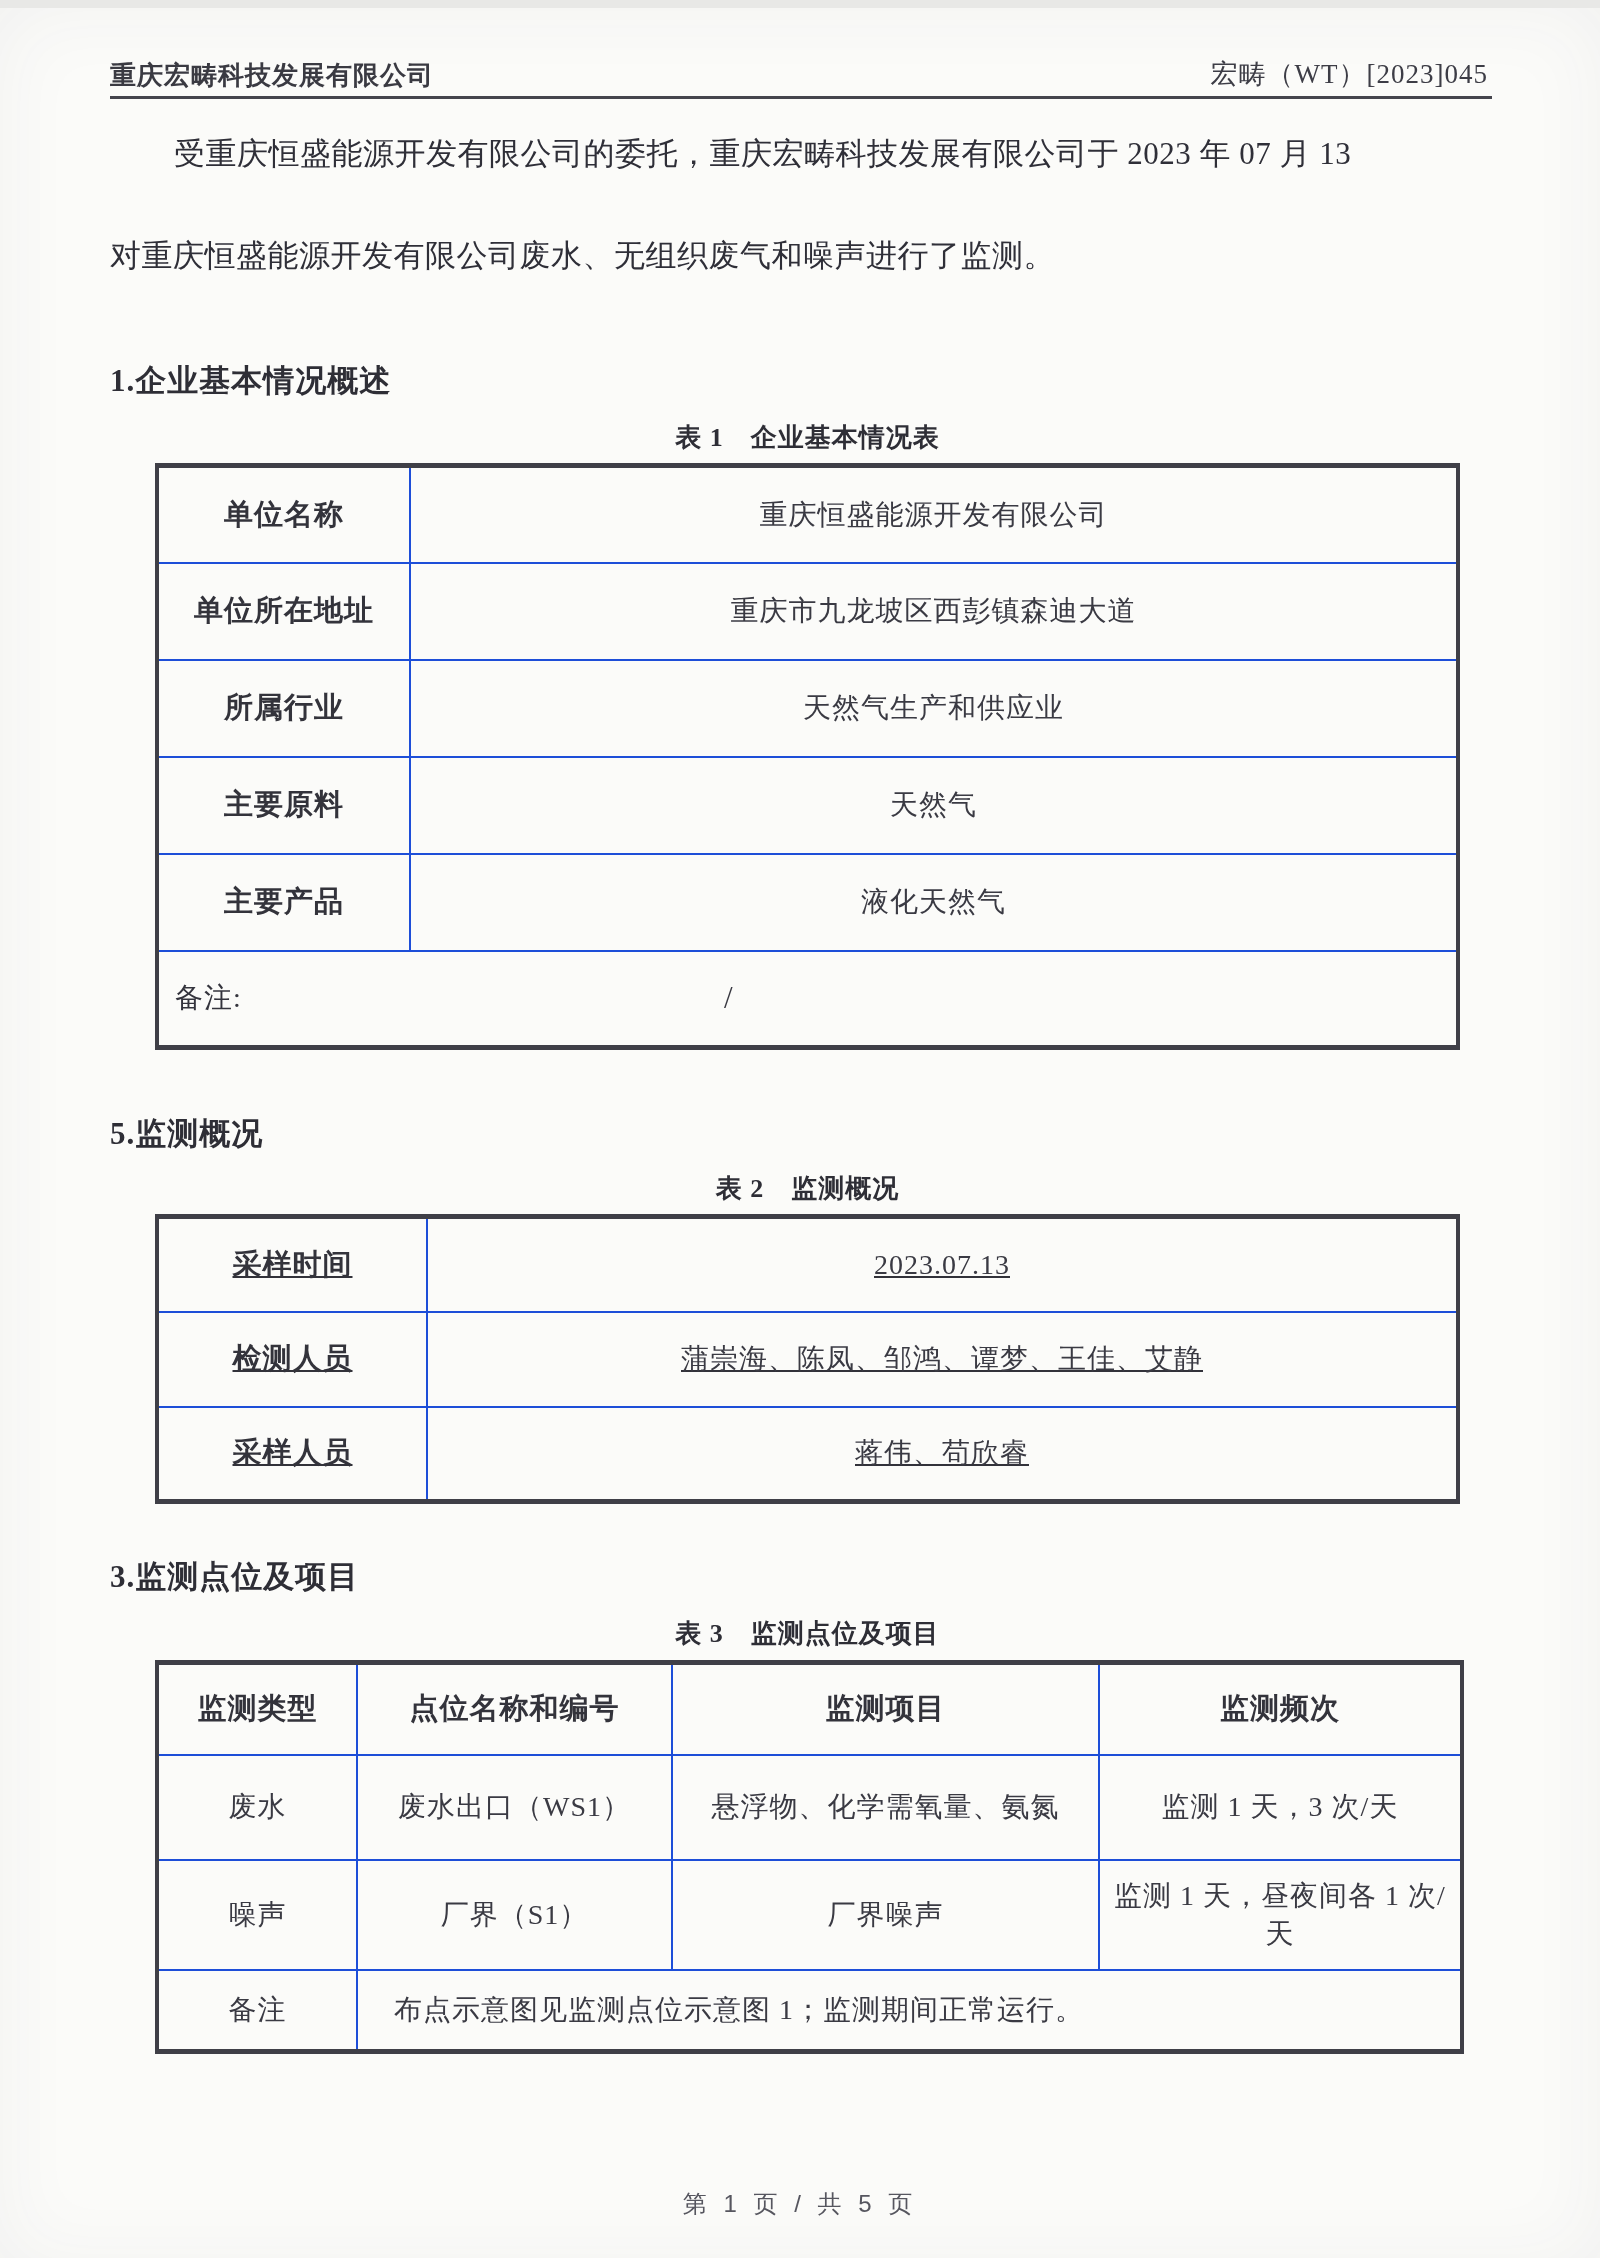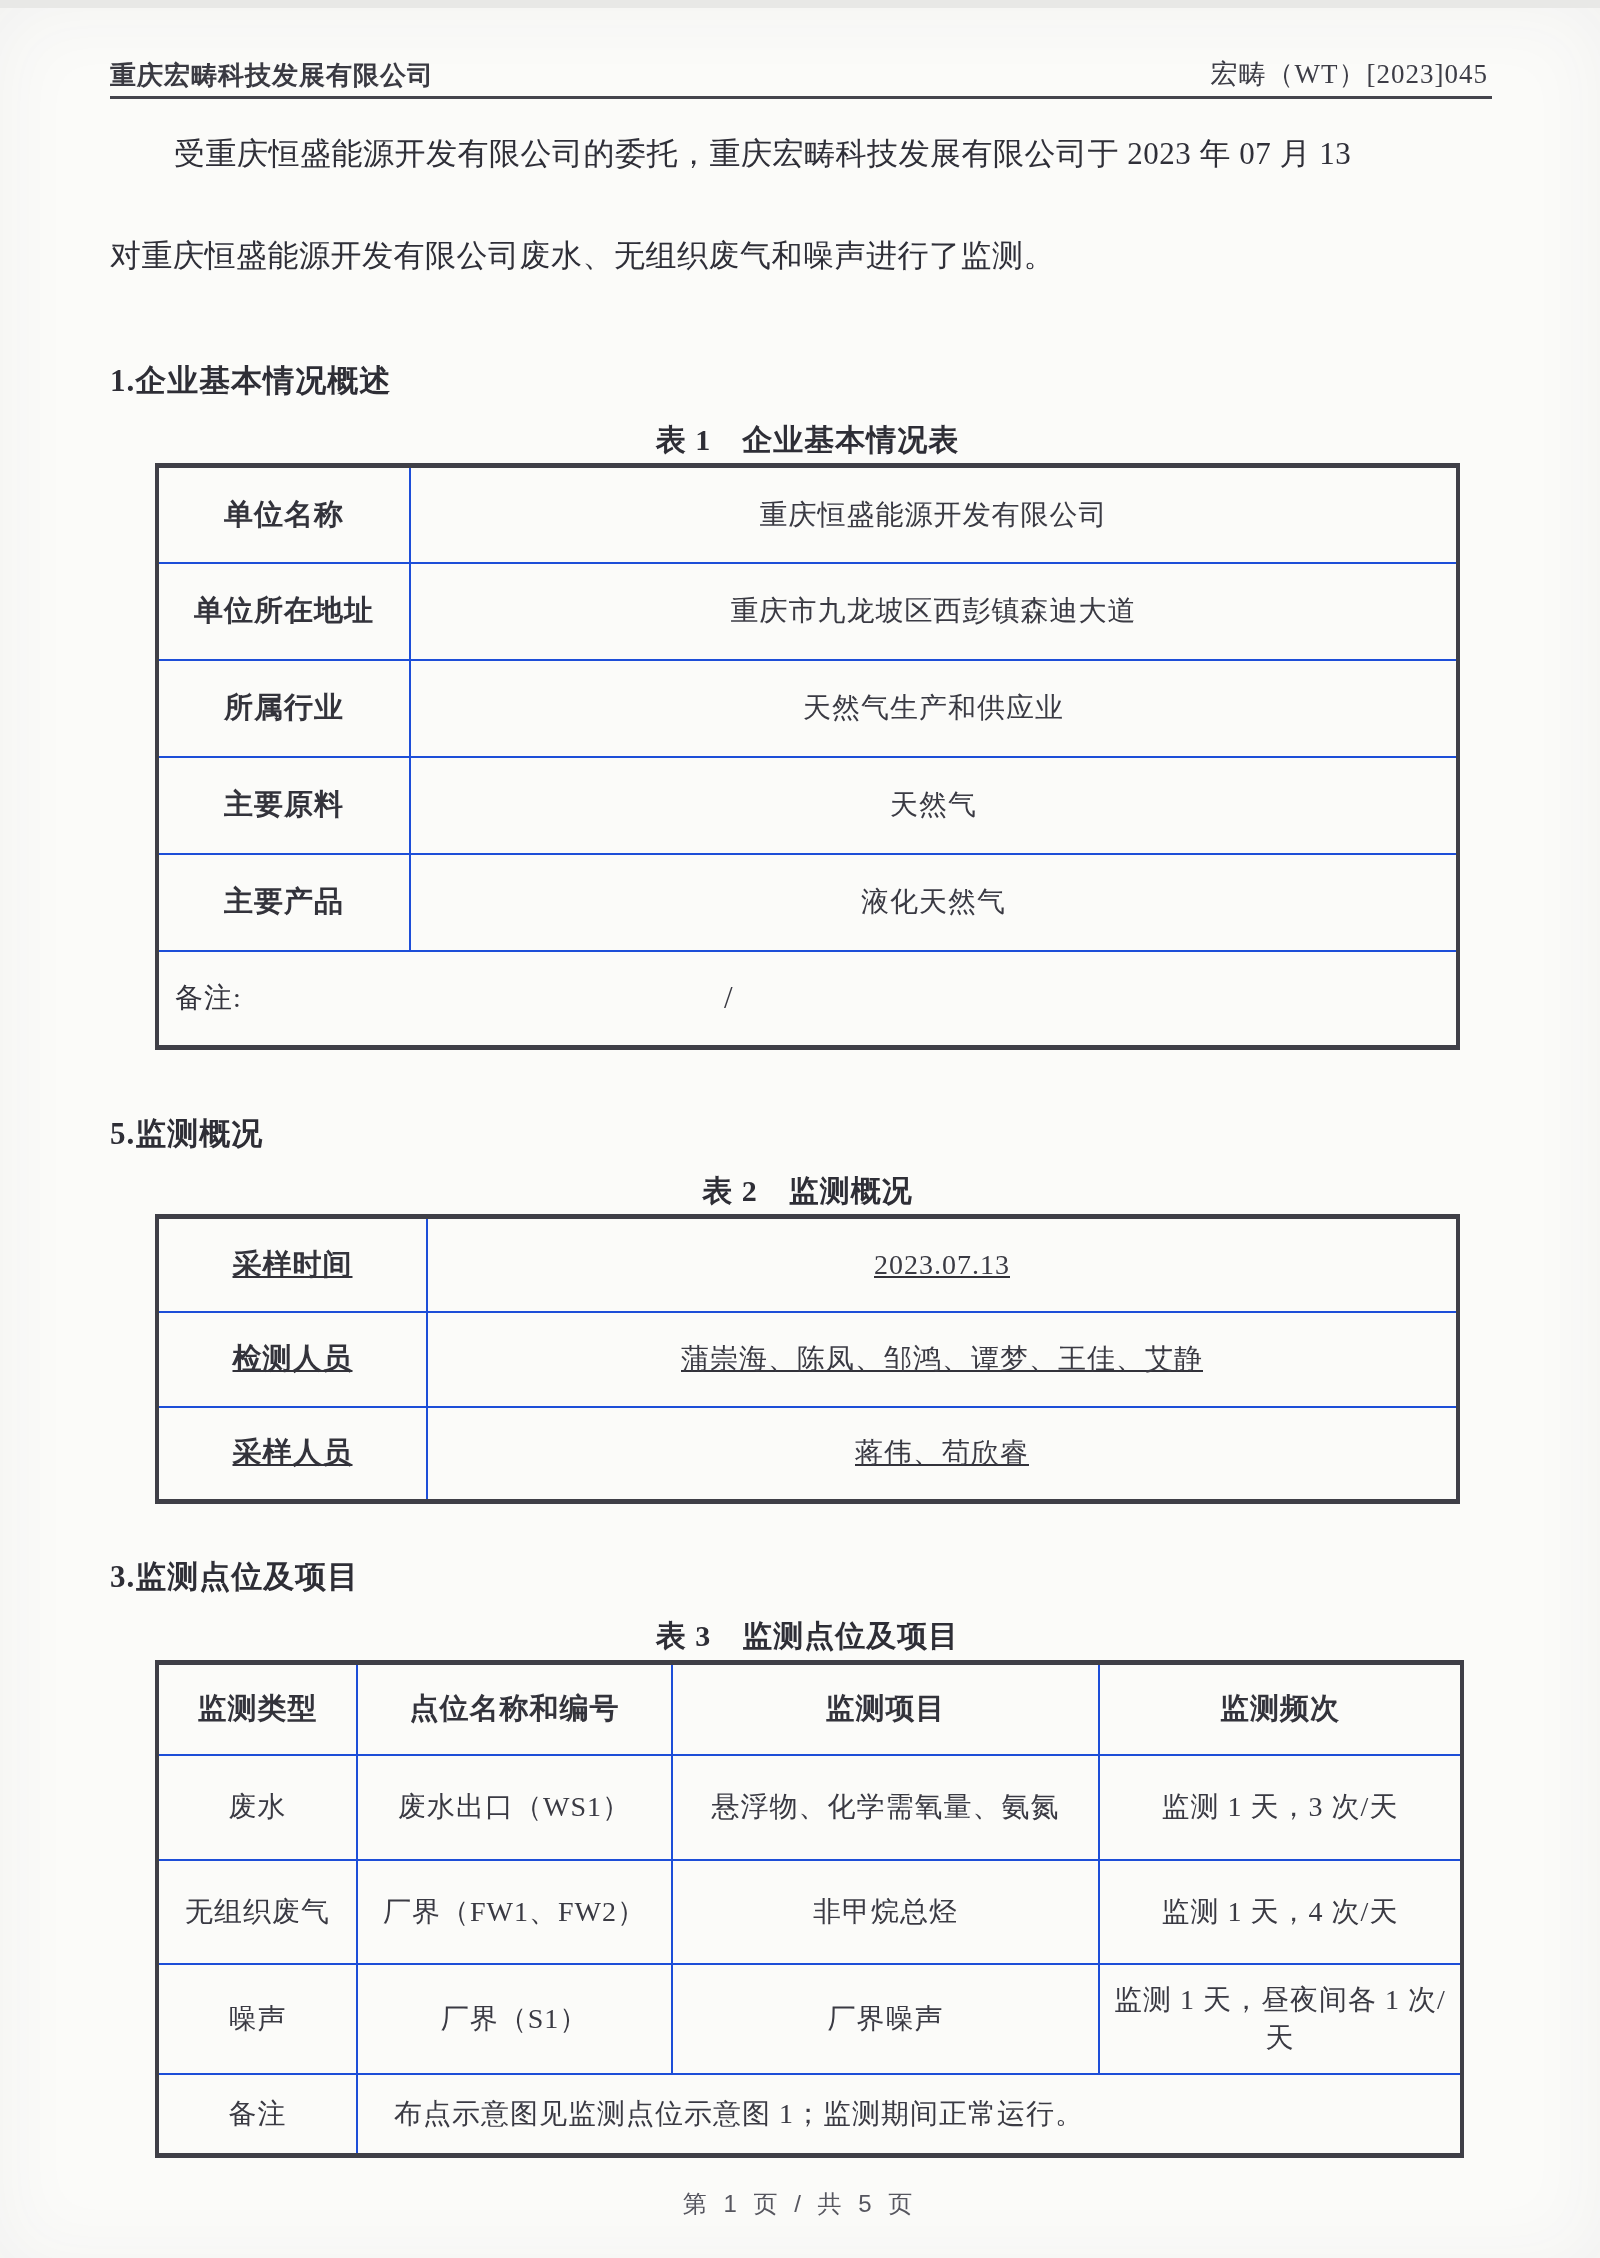--- a/index.html
+++ b/index.html
@@ -34,21 +34,21 @@
   }
   .intro-1{top:126px;text-indent:64px;}
   .intro-2{top:228px;}
   
   .sec-heading{
     position:absolute;left:110px;
     font-size:31px;font-weight:bold;color:#2e2e36;letter-spacing:1px;
   }
   .tbl-title{
     position:absolute;left:155px;width:1305px;text-align:center;
-    font-size:30px;font-weight:bold;color:#2e2e36;letter-spacing:1px;
+    font-size:26px;font-weight:bold;color:#2e2e36;letter-spacing:1px;
   }
   
   table.doc{
     position:absolute;left:155px;
     width:1305px;
     border-collapse:collapse;table-layout:fixed;
     background:transparent;
   }
   table.doc,table.doc th,table.doc td{
     border:2px solid #1d4ed8;
@@ -183,26 +183,20 @@
         <th>点位名称和编号</th>
         <th>监测项目</th>
         <th>监测频次</th>
       </tr>
       <tr class="r1">
         <td>废水</td>
         <td>废水出口（WS1）</td>
         <td>悬浮物、化学需氧量、氨氮</td>
         <td>监测 1 天，3 次/天</td>
       </tr>
-      <tr class="r2">
-        <td>无组织废气</td>
-        <td>厂界（FW1、FW2）</td>
-        <td>非甲烷总烃</td>
-        <td>监测 1 天，4 次/天</td>
-      </tr>
       <tr class="r3">
         <td>噪声</td>
         <td>厂界（S1）</td>
         <td>厂界噪声</td>
         <td>监测 1 天，昼夜间各 1 次/天</td>
       </tr>
       <tr class="rrem">
         <td>备注</td>
         <td class="remark-val" colspan="3">布点示意图见监测点位示意图 1；监测期间正常运行。</td>
       </tr>

